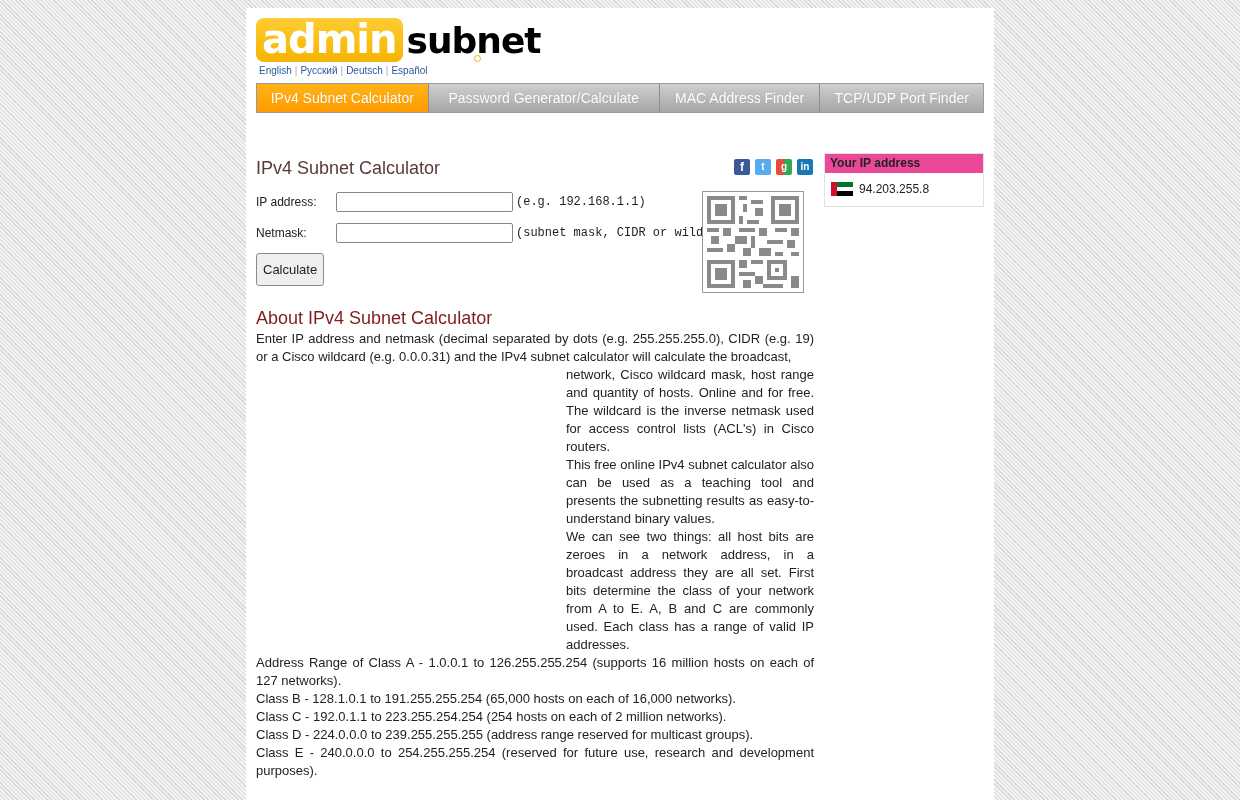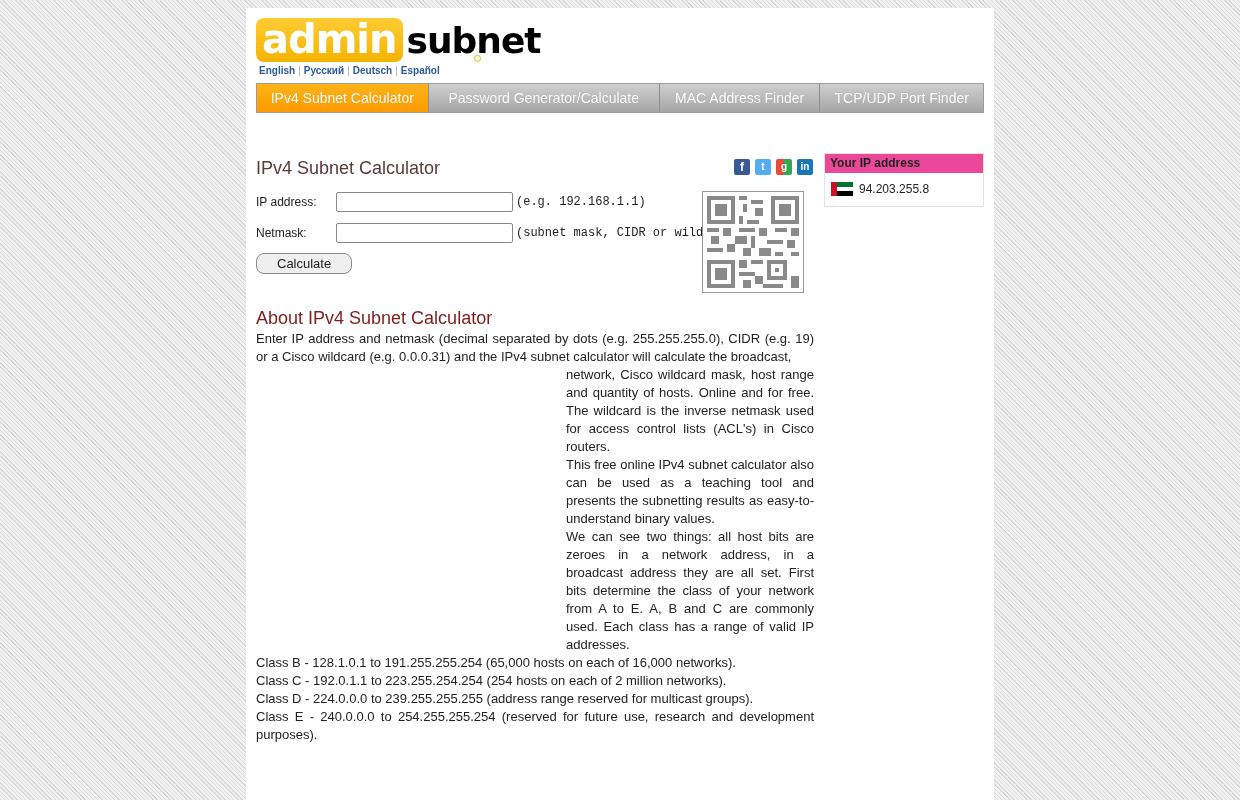--- a/index.html
+++ b/index.html
@@ -24,21 +24,21 @@
     }
     .logo-subnet {
       color: #000000; font-size: 36px; font-weight: bold; margin-left: 4px;
       font-family: "DejaVu Sans", sans-serif; position: relative; letter-spacing: -1px;
     }
     .logo-dot {
       position: absolute; left: 67px; top: 35px; width: 5px; height: 5px;
       border: 1.5px solid #f5b400; border-radius: 50%; background: #fff;
     }
     .langs { position: absolute; left: 13px; top: 57px; font-size: 10px; color: #999; }
-    .langs a { color: #2b5a9a; text-decoration: none; font-weight: bold; }
+    .langs a { color: #2b5a9a; text-decoration: none; }
     .langs .sep { color: #aaa; margin: 0 3px; }
 
     .nav {
       position: absolute; left: 10px; top: 75px; width: 728px; height: 30px;
       display: flex; background: linear-gradient(#cfcfcf, #a5a5a5);
       border: 1px solid #9a9a9a; box-sizing: border-box;
     }
     .nav-item {
       color: #fff; font-size: 14px; line-height: 28px; text-align: center;
       border-right: 1px solid #8f8f8f; box-sizing: border-box;
@@ -55,22 +55,22 @@
     .soc.li { background: #1a77b5; font-size: 10px; }
 
     .form-row { position: absolute; left: 10px; display: flex; align-items: center; }
     .form-row label { width: 80px; font-size: 12px; }
     .form-row input {
       width: 177px; height: 20px; box-sizing: border-box;
       border: 1px solid #888; border-radius: 2px; padding: 1px 4px; font-size: 12px;
     }
     .hint { font-size: 12px; margin-left: 3px; font-family: Liberation Mono, monospace; }
     .btn-calc {
-      position: absolute; left: 10px; top: 245px; height: 21px; padding: 0 20px;
-      font-size: 13px; background: #efefef; border: 1px solid #8a8a8a; border-radius: 8px;
+      position: absolute; left: 10px; top: 245px; height: 33px; padding: 0 6px;
+      font-size: 13px; background: #efefef; border: 1px solid #8a8a8a; border-radius: 3px;
       font-family: "Liberation Sans", sans-serif; color: #222;
     }
 
     .qr {
       position: absolute; left: 456px; top: 183px; width: 102px; height: 102px;
       border: 1px solid #999; box-sizing: border-box; background: #fff;
     }
 
     .h2 { position: absolute; left: 10px; top: 300px; font-size: 18px; color: #7f1d1d; }
     .about {
@@ -181,20 +181,21 @@
     </svg>
   </div>
 
   <div class="h2">About IPv4 Subnet Calculator</div>
   <div class="about">
     <p style="text-align:justify">Enter IP address and netmask (decimal separated by dots (e.g. 255.255.255.0), CIDR (e.g. 19) or a Cisco wildcard (e.g. 0.0.0.31) and the IPv4 subnet calculator will calculate the broadcast,</p>
     <div class="spacer"></div>
     <p>network, Cisco wildcard mask, host range and quantity of hosts. Online and for free. The wildcard is the inverse netmask used for access control lists (ACL's) in Cisco routers.</p>
     <p>This free online IPv4 subnet calculator also can be used as a teaching tool and presents the subnetting results as easy-to-understand binary values.</p>
     <p>We can see two things: all host bits are zeroes in a network address, in a broadcast address they are all set. First bits determine the class of your network from A to E. A, B and C are commonly used. Each class has a range of valid IP addresses.</p>
+    <p>Address Range of Class A - 1.0.0.1 to 126.255.255.254 (supports 16 million hosts on each of 127 networks).</p>
     <p>Class B - 128.1.0.1 to 191.255.255.254 (65,000 hosts on each of 16,000 networks).</p>
     <p>Class C - 192.0.1.1 to 223.255.254.254 (254 hosts on each of 2 million networks).</p>
     <p>Class D - 224.0.0.0 to 239.255.255.255 (address range reserved for multicast groups).</p>
     <p>Class E - 240.0.0.0 to 254.255.255.254 (reserved for future use, research and development purposes).</p>
   </div>
 
   <div class="ipbox">
     <div class="ipbox-head">Your IP address</div>
     <div class="ipbox-body">
       <div class="flag">

